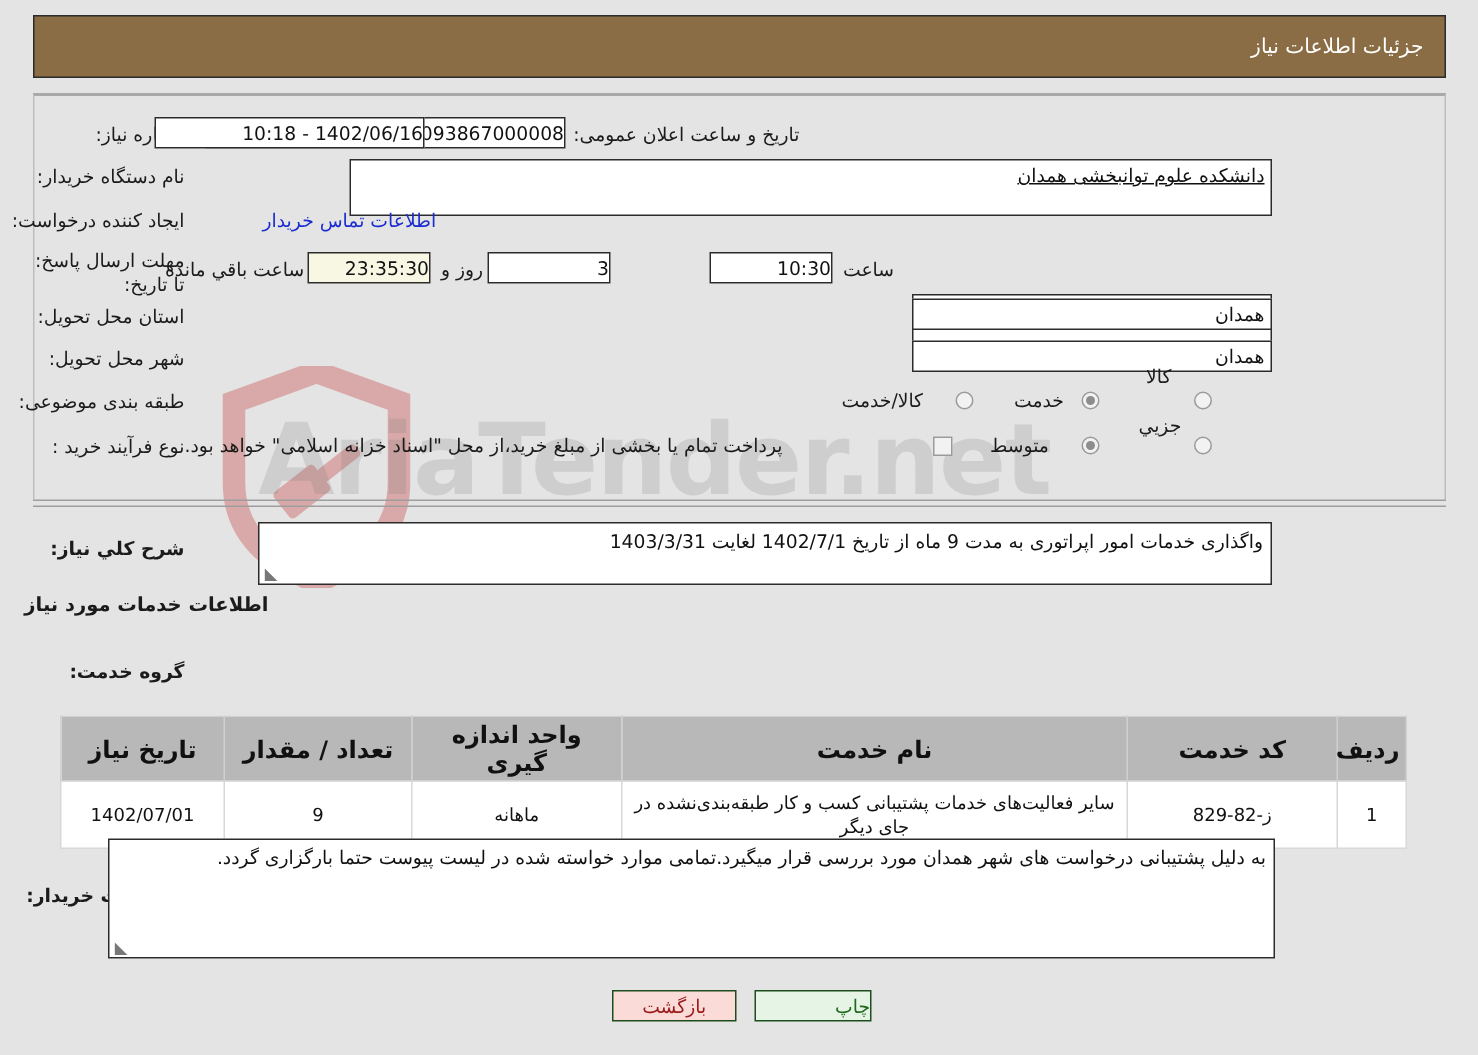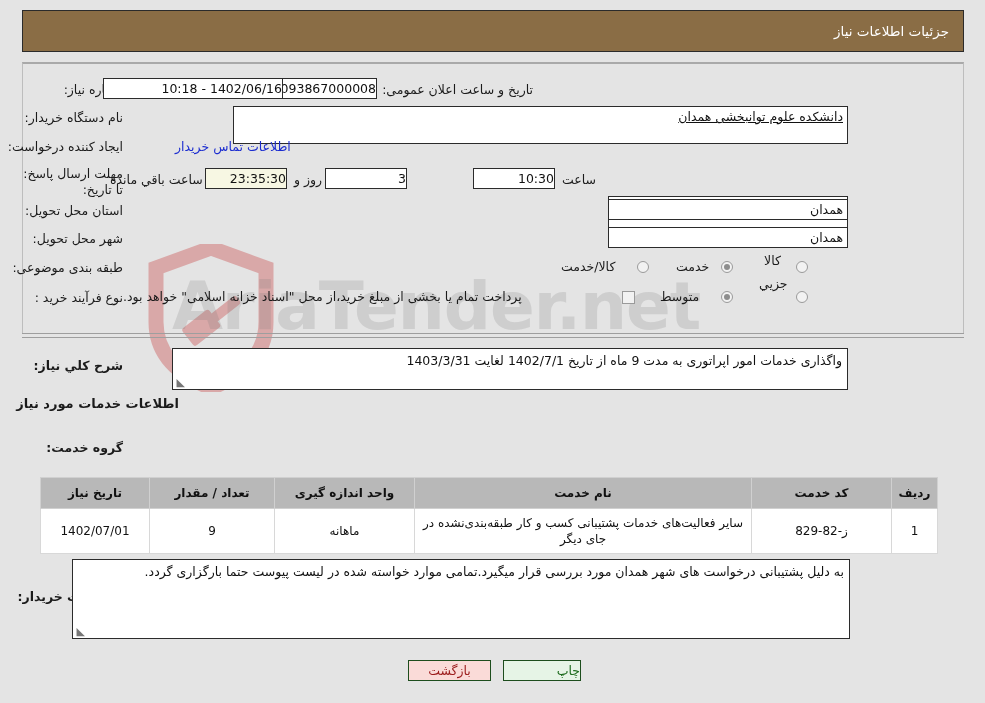--- a/index.html
+++ b/index.html
@@ -190,21 +190,21 @@
     table-layout: fixed;
   }
   table.items th {
     background: #b8b8b8;
     border: 1px solid #d0d0d0;
     color: #111;
     font-weight: bold;
     height: 26px;
     padding: 2px 4px;
     text-align: center;
-    font-size: 12px;
+    font-size: 16px;
   }
   table.items td {
     border: 1px solid #d8d8d8;
     background: #ffffff;
     color: #111;
     height: 38px;
     padding: 3px 6px;
     text-align: center;
     vertical-align: middle;
     font-size: 12px;
@@ -294,21 +294,21 @@
     <span class="inner">همدان</span>
   </div>
 
   <div class="lbl" style="right:862px; top:231px;">شهر محل تحویل:</div>
   <div class="fld right" style="left:608px; top:227px; width:240px; height:21px; line-height:19px;">
     <span class="inner">همدان</span>
   </div>
 
   <div class="lbl" style="right:862px; top:260px;">طبقه بندی موضوعی:</div>
   <div class="radio" style="left:796px; top:261px;"></div>
-  <div class="lbl" style="left:764px; top:253px;">کالا</div>
+  <div class="lbl" style="left:764px; top:243px;">کالا</div>
   <div class="radio on" style="left:721px; top:261px;"></div>
   <div class="lbl" style="left:676px; top:259px;">خدمت</div>
   <div class="radio" style="left:637px; top:261px;"></div>
   <div class="lbl" style="left:561px; top:259px;">کالا/خدمت</div>
 
   <div class="lbl" style="right:862px; top:290px;">نوع فرآیند خرید :</div>
   <div class="radio" style="left:796px; top:291px;"></div>
   <div class="lbl" style="left:759px; top:276px;">جزیي</div>
   <div class="radio on" style="left:721px; top:291px;"></div>
   <div class="lbl" style="left:660px; top:289px;">متوسط</div>

